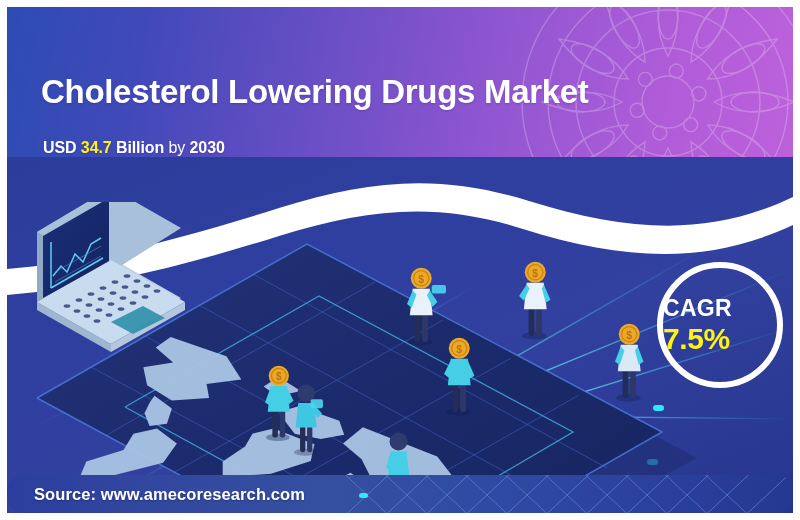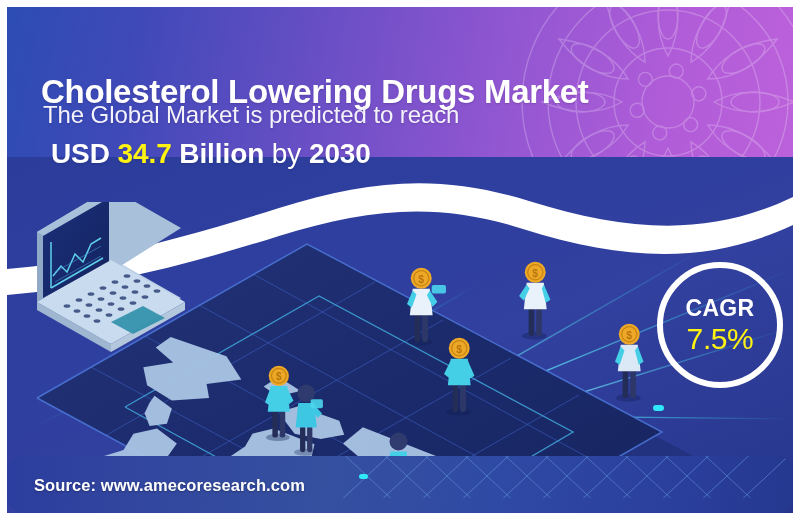--- a/index.html
+++ b/index.html
@@ -37,21 +37,21 @@
   .glow-lines{position:absolute;left:0;top:150px;width:786px;height:356px;}
 
   
   .wave{position:absolute;left:0;top:150px;width:786px;height:160px;}
 
   
   .scene{position:absolute;left:0;top:195px;width:700px;height:300px;}
 
   
   .footer{
-    position:absolute;left:0;bottom:0;width:786px;height:57px;
+    position:absolute;left:0;bottom:0;width:786px;height:38px;
     background:linear-gradient(95deg,#2b3d9e 0%,#31459f 14%,#35509f 40%,#2f4aa4 62%,#2a3f9c 85%,#253890 100%);
     overflow:hidden;
     border-radius:16px;
   }
   .footer .grid{position:absolute;left:0;top:0;width:786px;height:42px;}
   .footer-text{
     position:absolute;left:27px;top:50%;transform:translateY(-50%);
     color:#ffffff;font-size:16.5px;font-weight:bold;letter-spacing:.1px;
     white-space:nowrap;text-shadow:0 1px 2px rgba(0,0,0,.30);
   }
@@ -65,51 +65,51 @@
     margin-top:36px;
   }
   .sub1{
     position:absolute;left:36px;top:95px;width:600px;
     color:#f4f2fb;font-size:24px;font-weight:normal;line-height:1.1;
     white-space:nowrap;letter-spacing:-0.1px;
     text-shadow:0 1px 2px rgba(30,20,70,.20);
   }
   .sub2{
     position:absolute;left:36px;top:132px;width:620px;
-    font-size:28px;line-height:1.1;white-space:nowrap;color:#ffffff;
-    letter-spacing:-0.1px;text-shadow:0 1px 2px rgba(30,20,70,.20);margin-left:8px;
+    font-size:16px;line-height:1.1;white-space:nowrap;color:#ffffff;
+    letter-spacing:-0.1px;text-shadow:0 1px 2px rgba(30,20,70,.20);
   }
   .sub2 .b{font-weight:bold;}
   .sub2 .hl{font-weight:bold;color:#fff312;}
   .sub2 .n{font-weight:normal;}
 
   
   .logo{
     position:absolute;left:657px;top:20px;width:112px;height:100px;
   }
   .logo-glow{
     position:absolute;left:0;top:0;width:112px;height:100px;
     background:radial-gradient(ellipse at 50% 48%, rgba(255,255,255,.55) 0%, rgba(255,255,255,.22) 45%, rgba(255,255,255,0) 72%);
     pointer-events:none;
   }
 
   
   .cagr{
     position:absolute;left:650px;top:255px;width:126px;height:126px;
     border:6px solid #ffffff;border-radius:50%;
     box-sizing:border-box;
-    display:flex;flex-direction:column;align-items:center;justify-content:center;
+    display:flex;flex-direction:column;align-items:flex-start;justify-content:center;
     text-align:center;
   }
   .cagr-label{
     color:#ffffff;font-size:23px;font-weight:bold;line-height:1;
     letter-spacing:.3px;margin-bottom:4px;
   }
   .cagr-value{
-    color:#fff312;font-size:30px;font-weight:normal;line-height:1;letter-spacing:-.4px;
+    color:#fff312;font-size:30px;font-weight:bold;line-height:1;letter-spacing:-.4px;
   }
 </style>
 </head>
 <body>
 
 <div id="infographic">
   <div class="canvas">
 
     <div class="top-band">
       <svg class="mandala" viewBox="0 0 330 330">
@@ -436,21 +436,20 @@
         <path d="M6,28 L0,44 L5,47 L10,32 Z" fill="#45cfe7"></path>
         <path d="M24,28 L30,44 L25,47 L21,32 Z" fill="#45cfe7"></path>
         <circle cx="15" cy="15" r="11" fill="#eda828"></circle>
         <circle cx="15" cy="15" r="8" fill="none" stroke="#c98512" stroke-width="1.4"></circle>
         <text x="15" y="20" font-size="11" font-weight="bold" fill="#b8760c" text-anchor="middle" font-family="Liberation Sans, sans-serif">$</text>
       </g>
     </svg>
 
     <div class="headline">Cholesterol Lowering Drugs Market</div>
 
-    <div class="sub1">The Global Market is predicted to reach</div>
 
     <div class="sub2">
       <span class="b">USD</span>
       <span class="hl">34.7</span>
       <span class="b">Billion</span>
       <span class="n">by</span>
       <span class="b">2030</span>
     </div>
 
 

